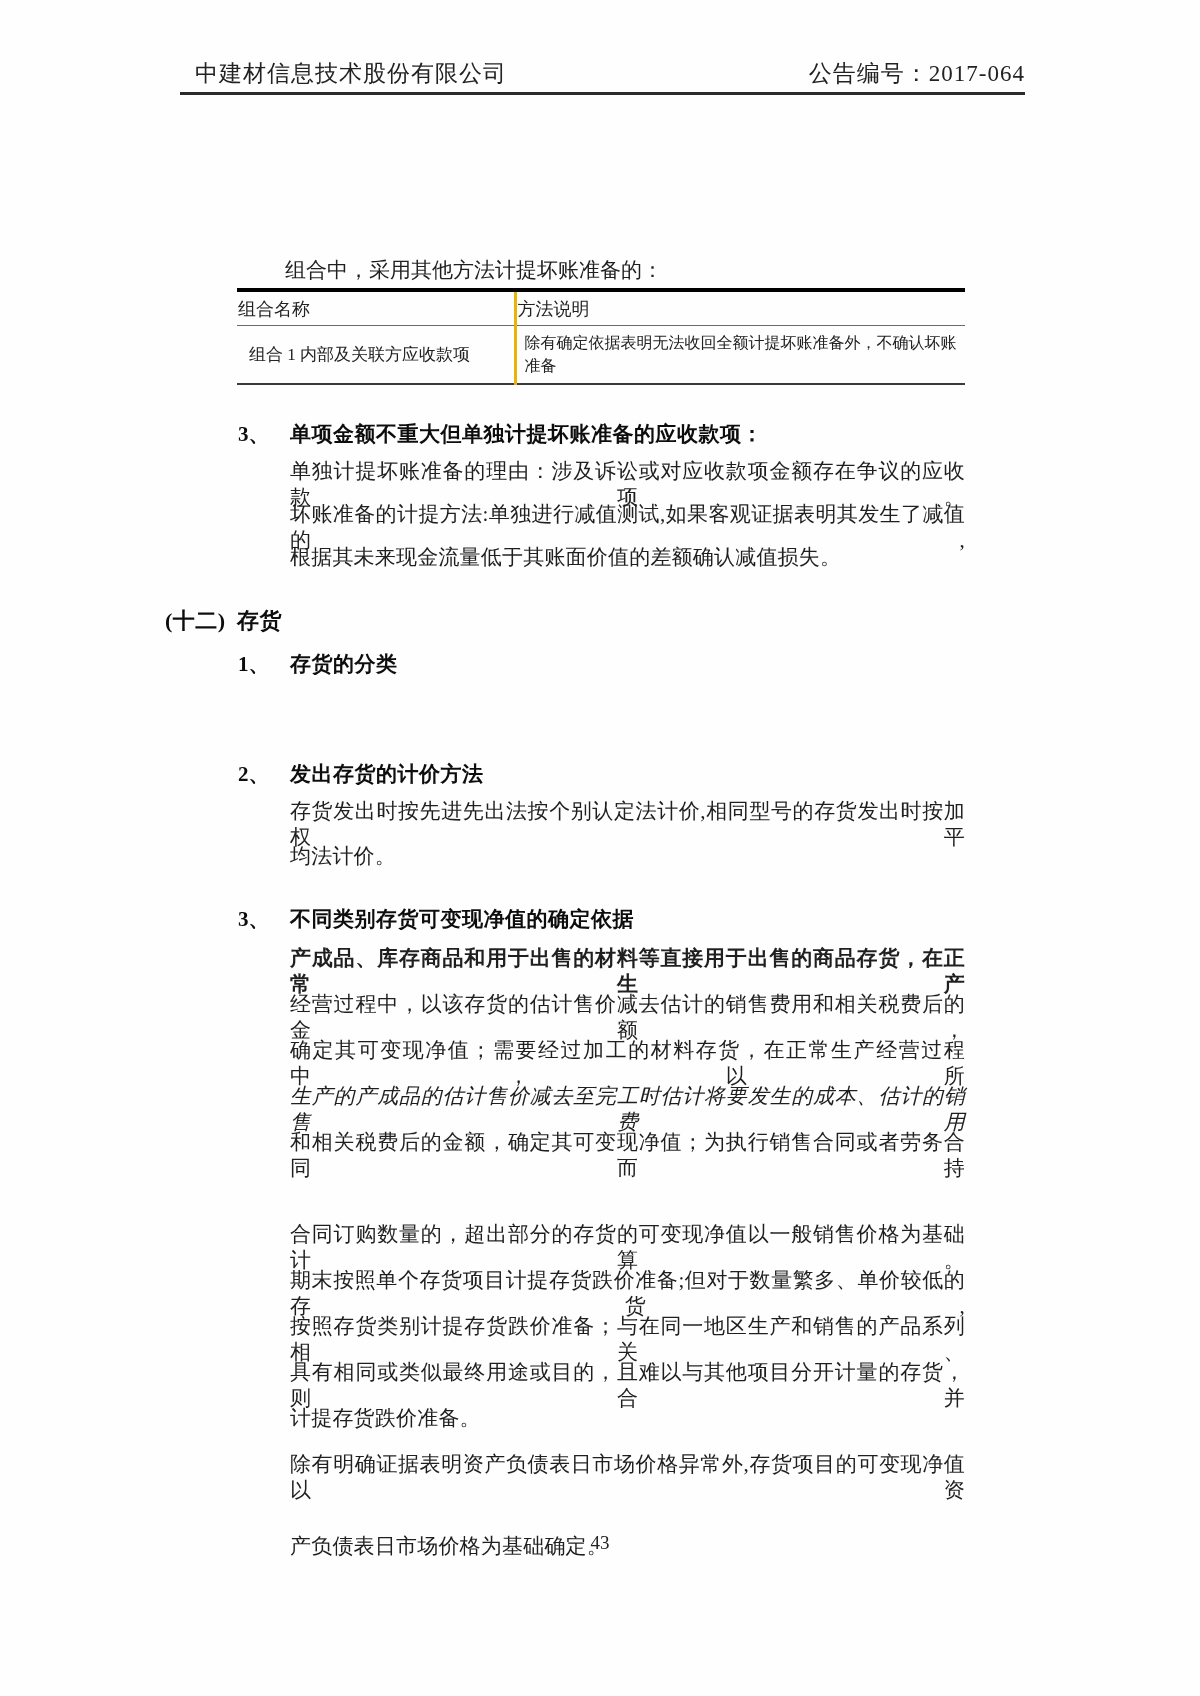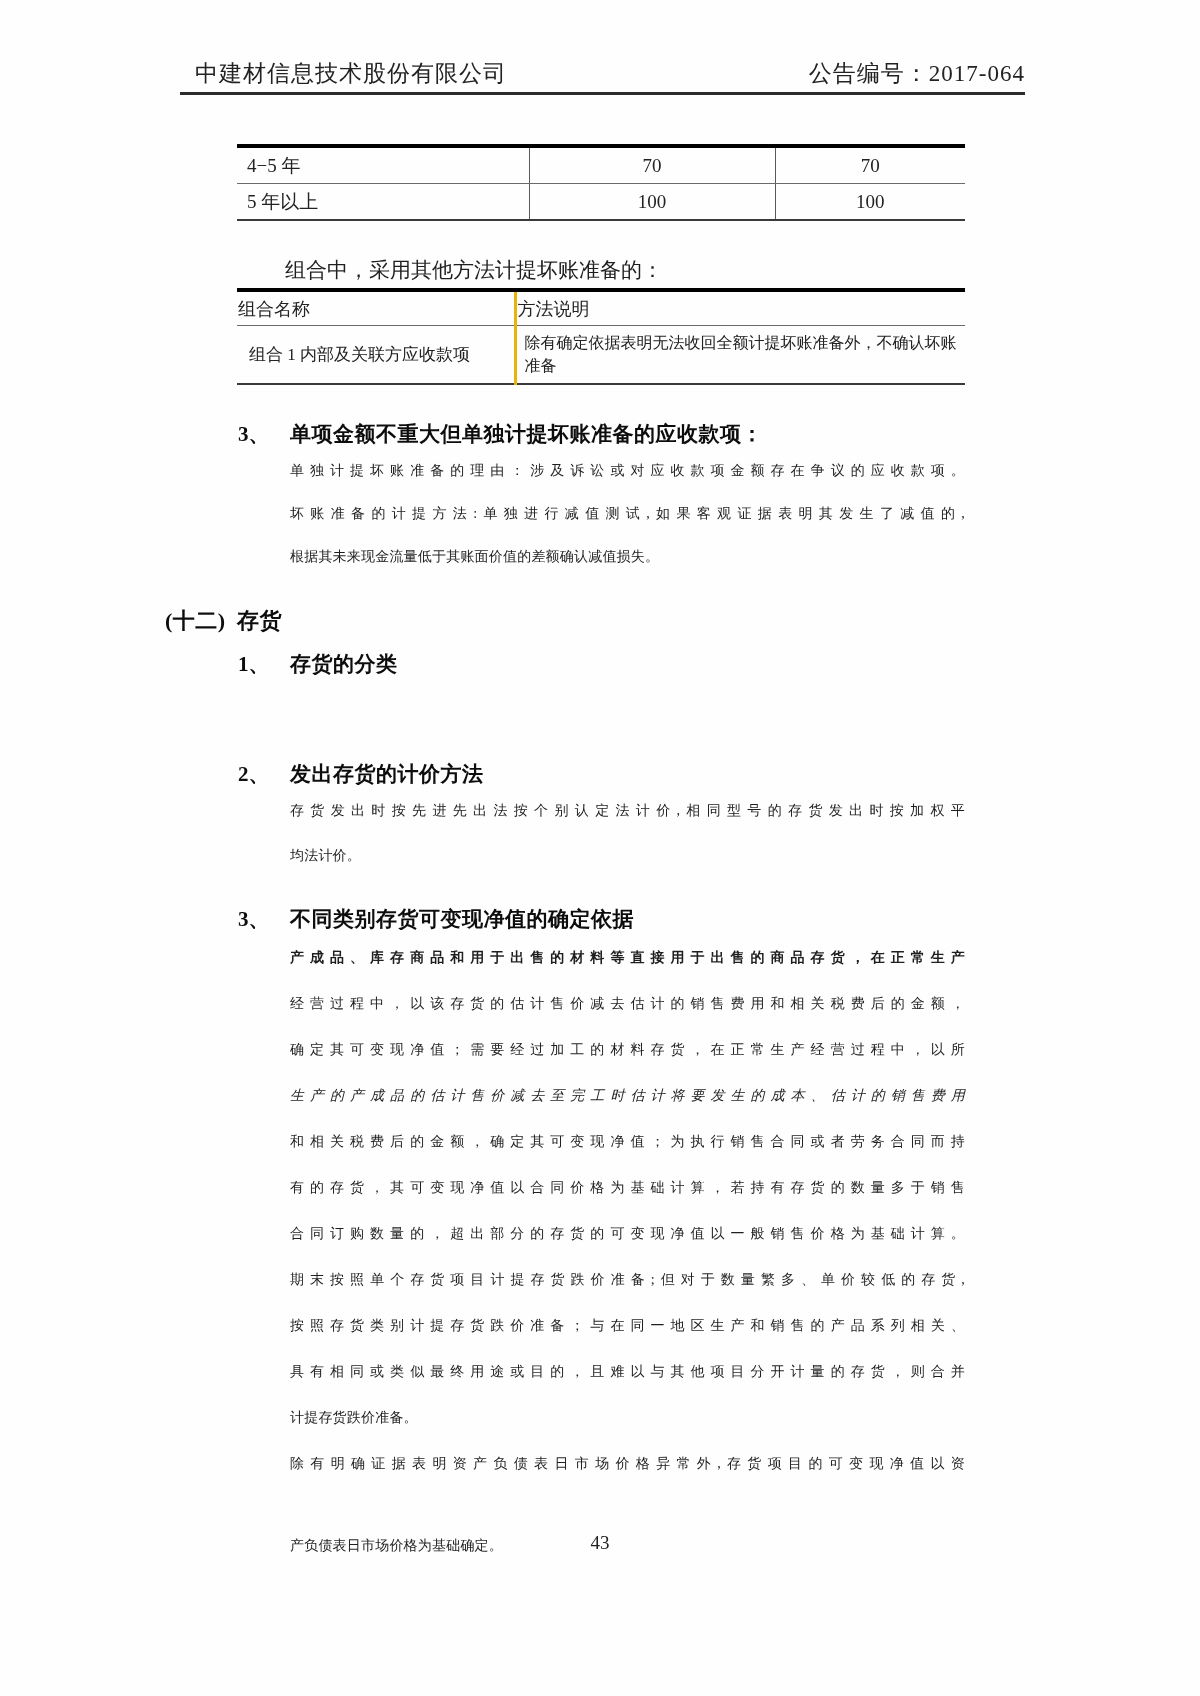--- a/index.html
+++ b/index.html
@@ -27,53 +27,34 @@
   .t2 th{font-size:18px;font-weight:normal;color:#222;height:31px;
          border-bottom:1px solid #6a6a6a;text-align:left;vertical-align:middle;}
   .t2 td{font-size:16px;color:#222;vertical-align:top;padding:5px 8px 6px 8px;line-height:23px;}
   .t2 .v{border-left:3px solid #eab308;}
   .t2 .name{text-align:left;padding-left:12px;vertical-align:middle;font-size:17px;}
   .t2 .method{white-space:pre-line;}
   
   .hnum{font-weight:bold;font-size:21px;color:#0d0d0d;}
   .htitle{font-weight:bold;font-size:21px;color:#0d0d0d;letter-spacing:0.5px;}
   .h12{font-size:22px;}
-  .bline{font-size:14px;color:#1f1f1f;width:675px;line-height:26px;letter-spacing:0.2px;}
+  .bline{font-size:21px;color:#1f1f1f;width:675px;line-height:26px;letter-spacing:0.2px;}
   .j{text-align:justify;text-align-last:justify;}
   .caption{font-size:21px;color:#1f1f1f;}
   .pageno{width:100%;text-align:center;font-size:19px;color:#222;}
 </style>
 </head>
 <body>
 
 <div class="page">
 
   <div class="abs hdr" style="left:195px;top:58px;">中建材信息技术股份有限公司</div>
   <div class="abs hdr" style="right:175px;top:58px;text-align:right;">公告编号：2017-064</div>
   <div class="abs rule" style="left:180px;top:92px;width:845px;"></div>
 
-  <table class="t1 abs" style="left:237px;top:144px;width:728px;">
-    <colgroup>
-        <col style="width:292px">
-        <col style="width:246px">
-        <col style="width:190px">
-      </colgroup>
-    <tbody>
-        <tr class="r1">
-      <td class="lbl">4−5 年</td>
-      <td class="num v">70</td>
-      <td class="num v">70</td>
-    </tr>
-    <tr>
-      <td class="lbl">5 年以上</td>
-      <td class="num v">100</td>
-      <td class="num v">100</td>
-    </tr>
-  </tbody>
-    </table>
 
   <div class="abs caption" style="left:285px;top:256px;">组合中，采用其他方法计提坏账准备的：</div>
 
   <table class="t2 abs" style="left:237px;top:288px;width:728px;">
     <colgroup>
         <col style="width:278px">
         <col style="width:450px">
       </colgroup>
     <tbody>
         <tr>
@@ -106,21 +87,20 @@
   <div class="abs bline" style="left:290px;top:843px;">均法计价。</div>
 
   <div class="abs hnum" style="left:238px;top:905px;">3、</div>
   <div class="abs htitle" style="left:290px;top:905px;">不同类别存货可变现净值的确定依据</div>
 
   <div class="abs bline j" style="left:290px;top:945px;font-weight:bold;">产成品、库存商品和用于出售的材料等直接用于出售的商品存货，在正常生产</div>
   <div class="abs bline j" style="left:290px;top:991px;">经营过程中，以该存货的估计售价减去估计的销售费用和相关税费后的金额，</div>
   <div class="abs bline j" style="left:290px;top:1037px;">确定其可变现净值；需要经过加工的材料存货，在正常生产经营过程中，以所</div>
   <div class="abs bline j" style="left:290px;top:1083px;font-style:italic;">生产的产成品的估计售价减去至完工时估计将要发生的成本、估计的销售费用</div>
   <div class="abs bline j" style="left:290px;top:1129px;">和相关税费后的金额，确定其可变现净值；为执行销售合同或者劳务合同而持</div>
-  <div class="abs bline j" style="left:290px;top:1175px;">有的存货，其可变现净值以合同价格为基础计算，若持有存货的数量多于销售</div>
   <div class="abs bline j" style="left:290px;top:1221px;">合同订购数量的，超出部分的存货的可变现净值以一般销售价格为基础计算。</div>
   <div class="abs bline j" style="left:290px;top:1267px;">期末按照单个存货项目计提存货跌价准备;但对于数量繁多、单价较低的存货,</div>
   <div class="abs bline j" style="left:290px;top:1313px;">按照存货类别计提存货跌价准备；与在同一地区生产和销售的产品系列相关、</div>
   <div class="abs bline j" style="left:290px;top:1359px;">具有相同或类似最终用途或目的，且难以与其他项目分开计量的存货，则合并</div>
   <div class="abs bline" style="left:290px;top:1405px;">计提存货跌价准备。</div>
   <div class="abs bline j" style="left:290px;top:1451px;">除有明确证据表明资产负债表日市场价格异常外,存货项目的可变现净值以资</div>
   <div class="abs bline" style="left:290px;top:1497px;margin-top:36px;">产负债表日市场价格为基础确定。</div>
 
   <div class="abs pageno" style="left:0;top:1532px;">43</div>
 

